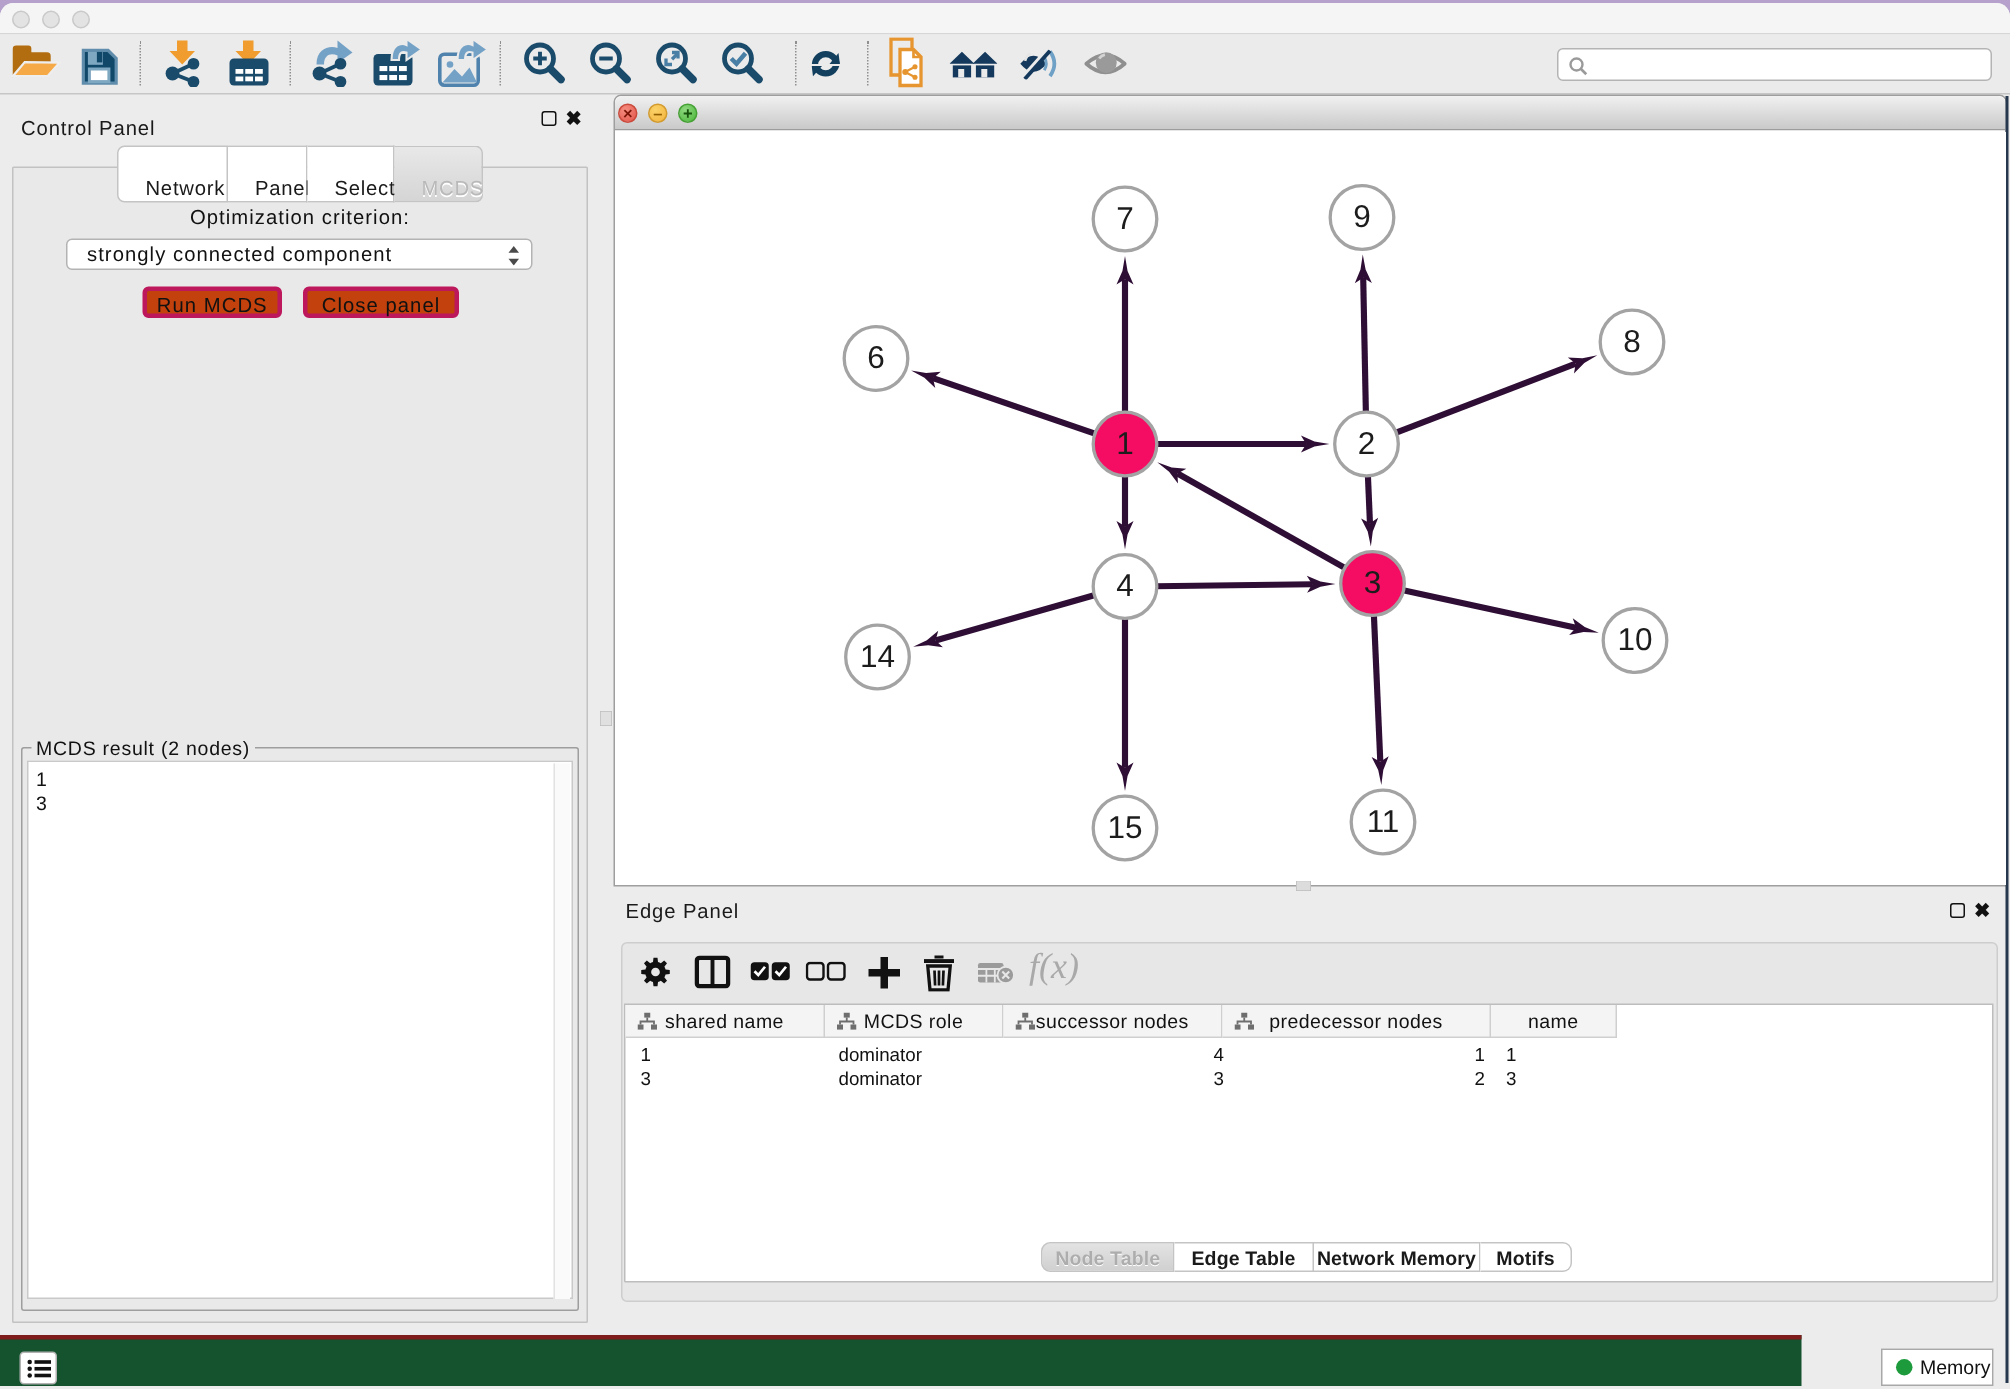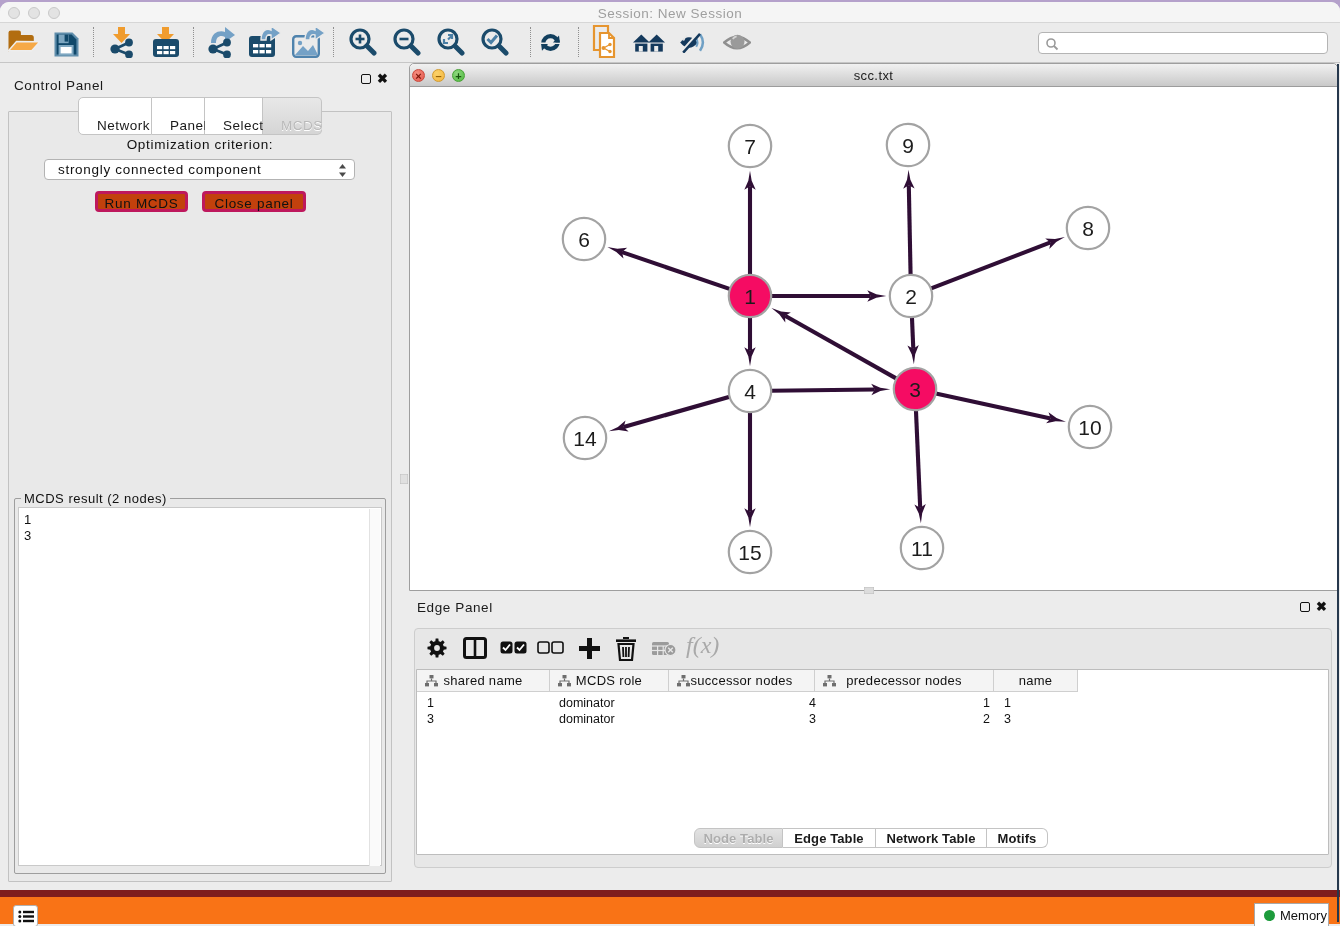--- a/index.html
+++ b/index.html
@@ -42,32 +42,31 @@
 .tp-box{position:absolute;left:414px;top:628px;width:918px;height:240px;background:#e7e7e7;border:1px solid #cdcdcd;border-radius:4px}
 .tp-table{position:absolute;left:416px;top:669px;width:913px;height:186px;background:#fff;border:1px solid #bdbdbd;border-radius:0 0 1px 1px}
 .th{position:absolute;top:0;height:22px;background:#f4f4f4;border-right:1px solid #cfcfcf;border-bottom:1px solid #cfcfcf;font-size:13px;letter-spacing:0.3px;color:#111;text-align:center;line-height:22px}
 .td{position:absolute;font-size:12.5px;color:#111;height:16px;line-height:16px}
 .btabs{position:absolute;left:694px;top:828px;height:20px;display:flex}
 .btab{height:20px;line-height:20px;font-size:13px;font-weight:700;letter-spacing:0.1px;text-align:center;background:#fff;border:1px solid #c4c4c4;border-left:none;color:#1a1a1a}
 .btab.first{border-left:1px solid #c4c4c4;border-radius:6px 0 0 6px}
 .btab.last{border-radius:0 6px 6px 0}
 .btab.sel{background:linear-gradient(#e3e3e3,#d0d0d0);color:#adadad;text-shadow:0 1px 0 #fff}
 
-.statusbar{position:absolute;left:0;top:890px;width:1340px;height:34px;background:#f97316;border-top:7px solid #7f1d1d}
+.statusbar{position:absolute;left:0;top:890px;width:1201px;height:34px;background:#14532d;border-top:3px solid #7f1d1d}
 .listbtn{position:absolute;left:13px;top:8px;width:25px;height:22px;background:#fff;border:1px solid #b2b2b2;border-radius:3px}
 .membtn{position:absolute;left:1254px;top:6px;width:75px;white-space:nowrap;overflow:hidden;height:25px;background:#fff;border:1px solid #a8a8a8;font-size:13px;color:#111;line-height:23px}
 </style>
 </head>
 <body>
 <div class="win"></div>
 <div class="titlebar">
   <div class="tl" style="left:8px"></div>
   <div class="tl" style="left:28px"></div>
   <div class="tl" style="left:48px"></div>
-  <div class="title">Session: New Session</div>
 </div>
 <div class="toolbar">
   <svg class="ticon" style="left:7px;top:6px" width="34" height="26" viewBox="0 0 34 26">
     <path d="M1.5 22.5 L1.5 3.6 Q1.5 1.4 3.9 1.4 L11.9 1.4 Q13.9 1.4 13.9 3.4 L13.9 5.9 L24.3 5.9 Q26.8 5.9 26.8 8.4 L26.8 17 L8 17 Z" fill="#b26d10"></path>
     <path d="M9.5 12.4 L32.8 12.7 L24.7 21.8 L1.7 21.6 Z" fill="#f6a947" stroke="#eeeeee" stroke-width="1.5"></path>
   </svg>
   <svg class="ticon" style="left:54px;top:9px" width="25" height="25" viewBox="0 0 25 25">
     <path d="M0.5 0.5 L18.5 0.5 L24.5 6.5 L24.5 24.5 L0.5 24.5 Z" fill="#5f8dab"></path>
     <path d="M2.6 2.6 L17.6 2.6 L22.4 7.4 L22.4 22.4 L2.6 22.4 Z" fill="#10486a"></path>
     <rect x="4.6" y="2.6" width="10" height="8.6" fill="#7ea7c1"></rect>
@@ -241,21 +240,20 @@
   </div>
 </div>
 <svg class="abs" style="left:400px;top:474px" width="8" height="10" viewBox="0 0 8 10">
   <rect x="0" y="0" width="8" height="10" fill="#e0e0e0" stroke="#bdbdbd" stroke-width="1"></rect>
 </svg>
 <div class="netwin">
   <div class="nettitle">
     <div class="mbtn" style="left:2px;background:radial-gradient(circle at 35% 30%,#f58e80,#e3544a);border:1px solid #ca4a3c;color:#7d1408">×</div>
     <div class="mbtn" style="left:22px;background:radial-gradient(circle at 35% 30%,#fbd269,#f3b43d);border:1px solid #d39b2e;color:#925e00">–</div>
     <div class="mbtn" style="left:42px;background:radial-gradient(circle at 35% 30%,#8ed77f,#4cb83c);border:1px solid #46a135;color:#16530c">+</div>
-    <div class="nettext">scc.txt</div>
   </div>
   <div class="netcanvas">
 <svg width="928" height="503" viewBox="0 0 928 503" style="position:absolute;left:0;top:0">
 <line x1="340.0" y1="187.8" x2="340.0" y2="98.2" stroke="#2f0e35" stroke-width="4.1"></line>
 <polygon points="340.0,82.7 341.7,92.7 345.7,101.7 340.0,98.2 334.3,101.7 338.3,92.7" fill="#2f0e35"></polygon>
 <line x1="320.9" y1="201.4" x2="212.0" y2="164.1" stroke="#2f0e35" stroke-width="4.1"></line>
 <polygon points="197.4,159.0 207.4,160.7 217.2,159.8 212.0,164.1 213.5,170.6 206.3,163.9" fill="#2f0e35"></polygon>
 <line x1="360.2" y1="208.0" x2="460.8" y2="208.0" stroke="#2f0e35" stroke-width="4.1"></line>
 <polygon points="476.3,208.0 466.3,209.7 457.3,213.7 460.8,208.0 457.3,202.3 466.3,206.3" fill="#2f0e35"></polygon>
 <line x1="340.0" y1="228.2" x2="340.0" y2="262.8" stroke="#2f0e35" stroke-width="4.1"></line>
@@ -401,21 +399,21 @@
   <div class="td" style="left:587px;top:25px">1</div>
   <div class="td" style="left:10px;top:41px">3</div>
   <div class="td" style="left:142px;top:41px">dominator</div>
   <div class="td" style="left:252px;top:41px;width:147px;text-align:right">3</div>
   <div class="td" style="left:398px;top:41px;width:175px;text-align:right">2</div>
   <div class="td" style="left:587px;top:41px">3</div>
 </div>
 <div class="btabs">
   <div class="btab first sel" style="width:89px">Node Table</div>
   <div class="btab" style="width:93px">Edge Table</div>
-  <div class="btab" style="width:111px">Network Table</div>
+  <div class="btab" style="width:111px">Network Memory</div>
   <div class="btab last" style="width:61px">Motifs</div>
 </div>
 <div class="statusbar">
   <div class="listbtn">
     <svg style="position:absolute;left:4px;top:4px" width="16" height="13" viewBox="0 0 16 13">
       <g fill="#111">
           <circle cx="1.8" cy="2" r="1.5"></circle>
           <circle cx="1.8" cy="6.5" r="1.5"></circle>
           <circle cx="1.8" cy="11" r="1.5"></circle>
       <rect x="5" y="0.8" width="11" height="2.4"></rect>

